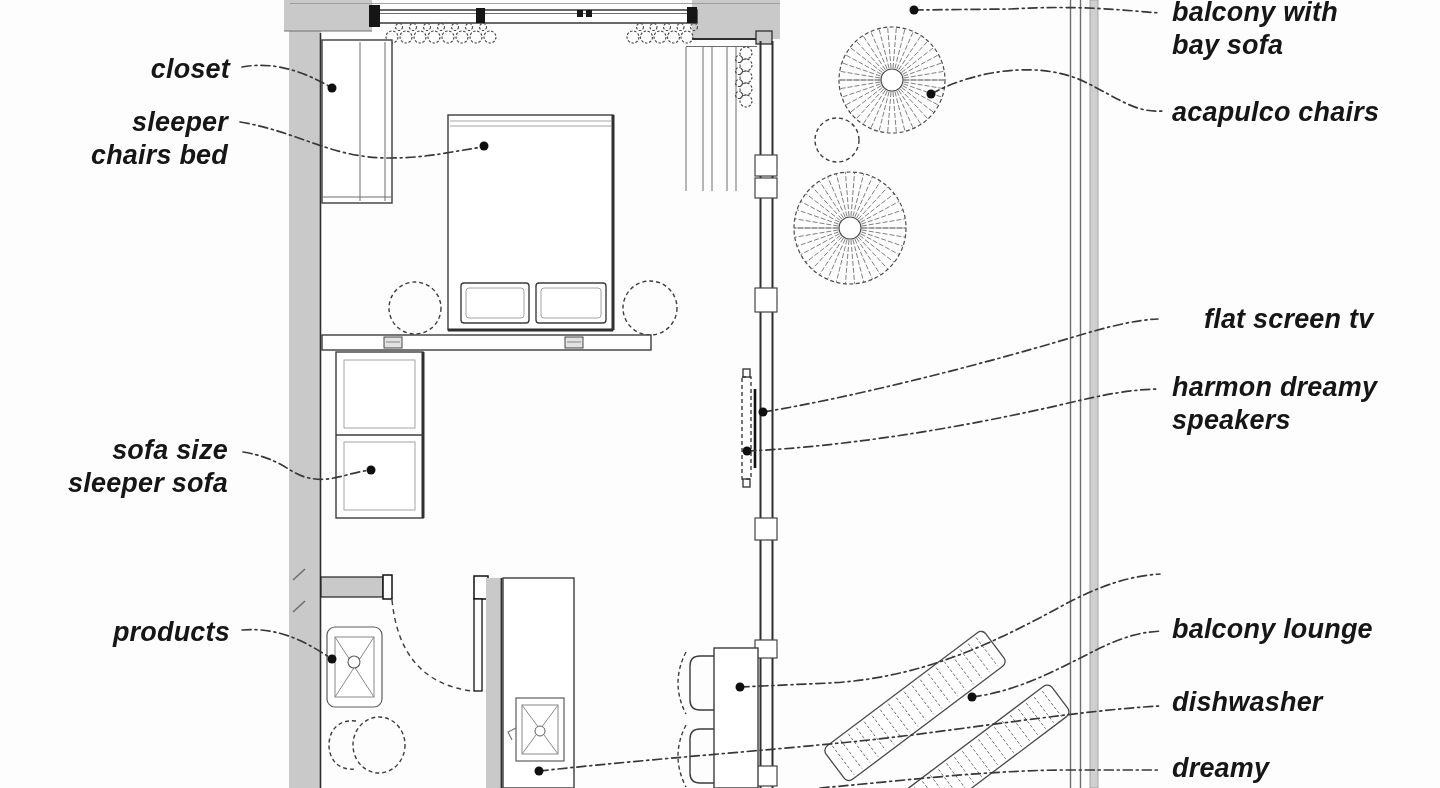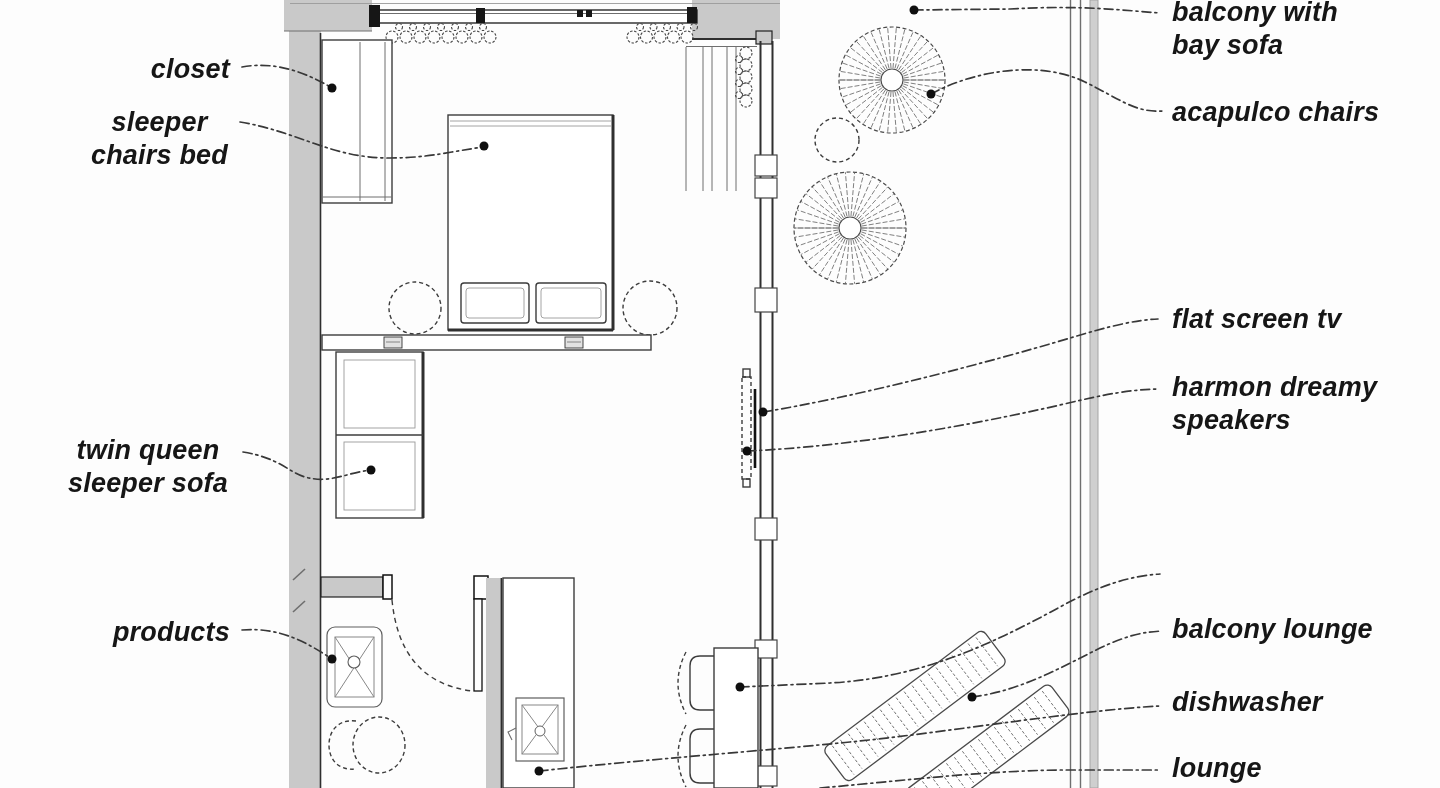--- a/index.html
+++ b/index.html
@@ -1,21 +1,21 @@
 <!DOCTYPE html>
 <html><head>
 <meta charset="utf-8">
 <style>
   html,body{margin:0;padding:0;background:#ffffff;}
   .canvas{position:relative;width:1440px;height:788px;background:#fdfdfd;overflow:hidden;
           font-family:"Liberation Sans",sans-serif;}
   .canvas svg{position:absolute;left:0;top:0;}
   .lbl{position:absolute;font-weight:bold;font-style:italic;font-size:27px;line-height:33px;
        color:var(--label,#161616);letter-spacing:.2px;white-space:nowrap;}
-  .left-col{text-align:center;}
+  .left-col{text-align:right;}
   
   .w{fill:var(--wall,#c9c9c9);stroke:none;}
   .ln{stroke:#2f2f2f;fill:none;}
   .mid{stroke:#6e6e6e;fill:none;}
   .thin{stroke:#9a9a9a;fill:none;stroke-width:.9;}
   .furn{stroke:#3c3c3c;stroke-width:1.4;fill:#ffffff;}
   .open{stroke:#3c3c3c;stroke-width:1.4;fill:none;}
   .dash{stroke-dasharray:4 3;}
   .leader{stroke:#383838;stroke-width:1.7;fill:none;stroke-dasharray:9 4 2 4;stroke-linecap:round;}
   .dot{fill:#0f0f0f;stroke:none;}
@@ -388,41 +388,41 @@
   </svg>
 
   <div class="lbl left-col" style="top:53px;right:1210px">closet</div>
 
   <div class="lbl left-col" style="top:106px;right:1212px">
     <div>sleeper</div>
     <div>chairs bed</div>
   </div>
 
   <div class="lbl left-col" style="top:434px;right:1212px">
-    <div>twin queen</div>
+    <div>sofa size</div>
     <div>sleeper sofa</div>
   </div>
 
   <div class="lbl left-col" style="top:616px;right:1210px">
     <div>products</div>
   </div>
 
   <div class="lbl" style="top:-4px;left:1172px">
     <div>balcony with</div>
     <div>bay sofa</div>
   </div>
 
   <div class="lbl" style="top:96px;left:1172px">acapulco chairs</div>
 
-  <div class="lbl" style="top:303px;left:1172px">flat screen tv</div>
+  <div class="lbl" style="top:303px;left:1204px">flat screen tv</div>
 
   <div class="lbl" style="top:371px;left:1172px">
     <div>harmon dreamy</div>
     <div>speakers</div>
   </div>
 
 
   <div class="lbl" style="top:613px;left:1172px">balcony lounge</div>
 
   <div class="lbl" style="top:686px;left:1172px">dishwasher</div>
 
-  <div class="lbl" style="top:752px;left:1172px">lounge</div>
+  <div class="lbl" style="top:752px;left:1172px">dreamy</div>
 </div>
 
 </body></html>

